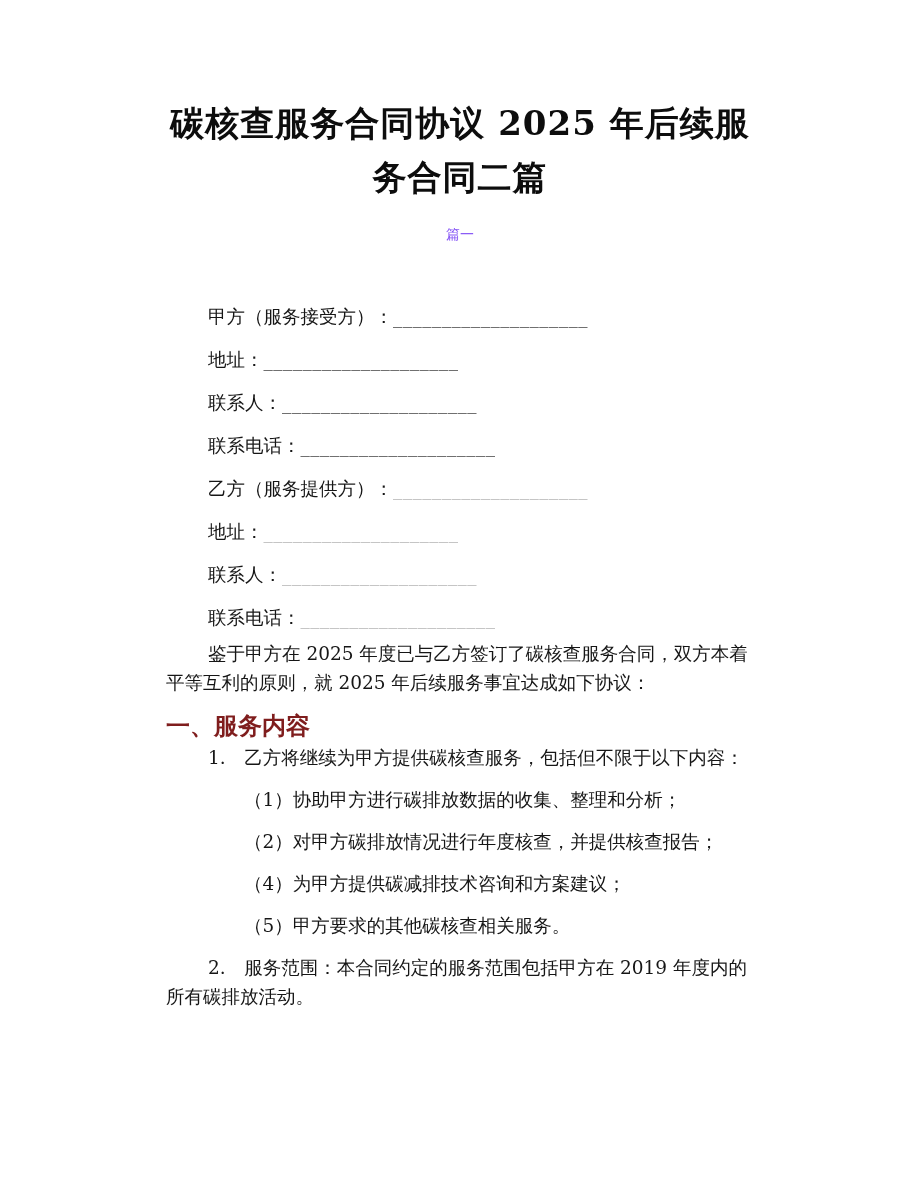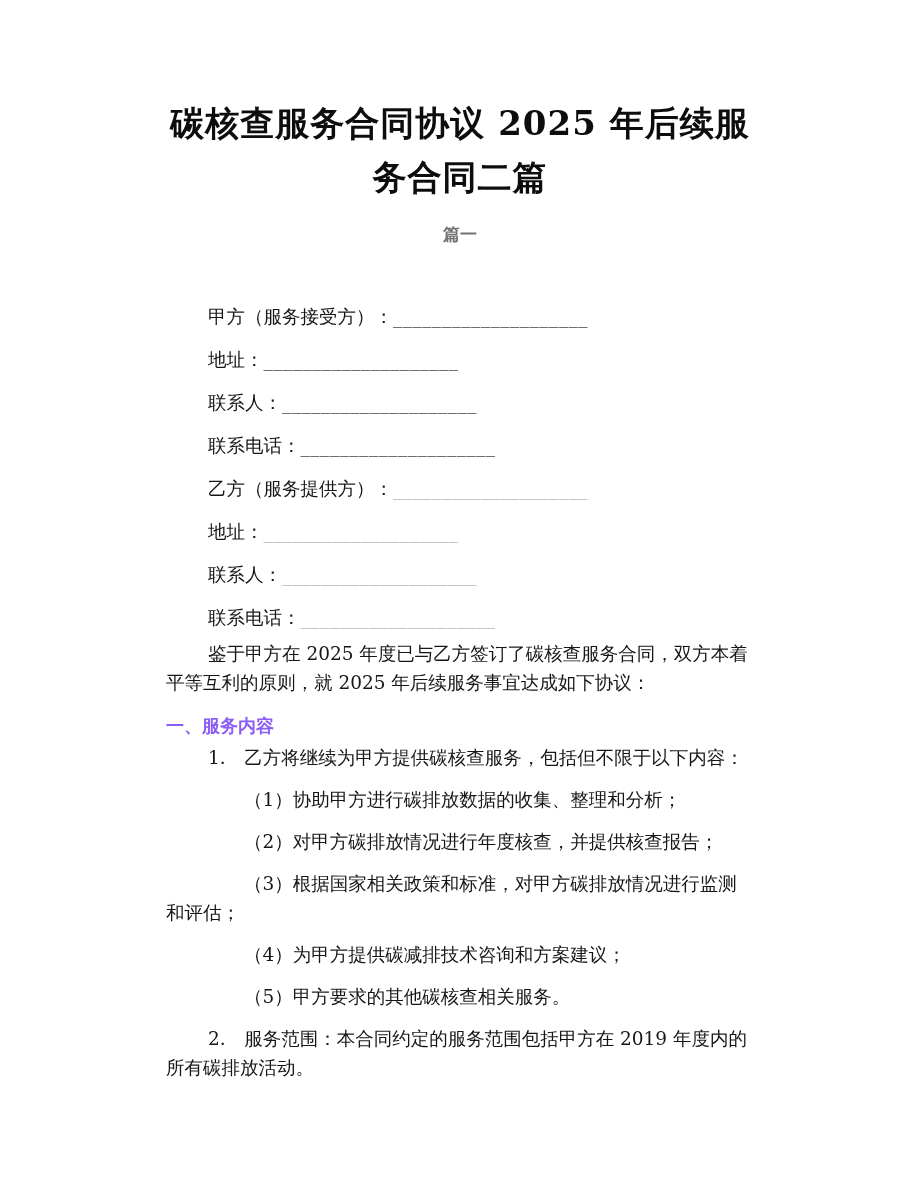--- a/index.html
+++ b/index.html
@@ -21,51 +21,51 @@
     font-size:34px;
     line-height:54px;
     font-weight:700;
     text-align:center;
     color:#0d0d0d;
     font-family:"DejaVu Serif","Liberation Serif",serif;
     letter-spacing:1px;
   }
   .section-label{
     margin:18px 0 0 0;
-    font-size:17px;
+    font-size:14px;
     line-height:24px;
-    font-weight:700;
+    font-weight:400;
     text-align:center;
     font-family:"DejaVu Sans","Liberation Sans",sans-serif;
-    color:#737373;
+    color:#8b5cf6;
   }
   .form-block{margin-top:56px;}
   .form-row{
     margin:0 0 14px 0;
     text-indent:42px;
     white-space:pre;
   }
   .form-block .form-row:last-child{margin-bottom:7px;}
   .form-row .label{color:#161616;}
   .blank{letter-spacing:0.5px;}
   .blank.dark{color:#3c3c3c;}
   .blank.light{color:#b3b3b3;}
   .para{
     margin:0;
     text-indent:42px;
     white-space:pre-wrap;
     word-break:break-all;
   }
   .clause-heading{
     margin:15px 0 0 0;
-    font-size:18px;
+    font-size:24px;
     line-height:29px;
     font-weight:700;
     font-family:Liberation Serif, serif;
-    color:#8b5cf6;
+    color:#7f1d1d;
   }
   .clause{margin-top:2px;}
   .sub-item{
     margin:13px 0 0 0;
     text-indent:78px;
     white-space:pre-wrap;
     word-break:break-all;
   }
   .clause-2{margin-top:13px;}
 </style>
@@ -90,19 +90,18 @@
   </div>
 
   <p class="para">鉴于甲方在 2025 年度已与乙方签订了碳核查服务合同，双方本着平等互利的原则，就 2025 年后续服务事宜达成如下协议：</p>
 
   <h3 class="clause-heading">一、服务内容</h3>
 
   <p class="para clause">1.　乙方将继续为甲方提供碳核查服务，包括但不限于以下内容：</p>
 
   <p class="sub-item">（1）协助甲方进行碳排放数据的收集、整理和分析；</p>
   <p class="sub-item">（2）对甲方碳排放情况进行年度核查，并提供核查报告；</p>
-  <p class="sub-item">（3）根据国家相关政策和标准，对甲方碳排放情况进行监测和评估；</p>
   <p class="sub-item">（4）为甲方提供碳减排技术咨询和方案建议；</p>
   <p class="sub-item">（5）甲方要求的其他碳核查相关服务。</p>
 
   <p class="para clause-2">2.　服务范围：本合同约定的服务范围包括甲方在 2019 年度内的所有碳排放活动。</p>
 
 </div>
 
 </body></html>

